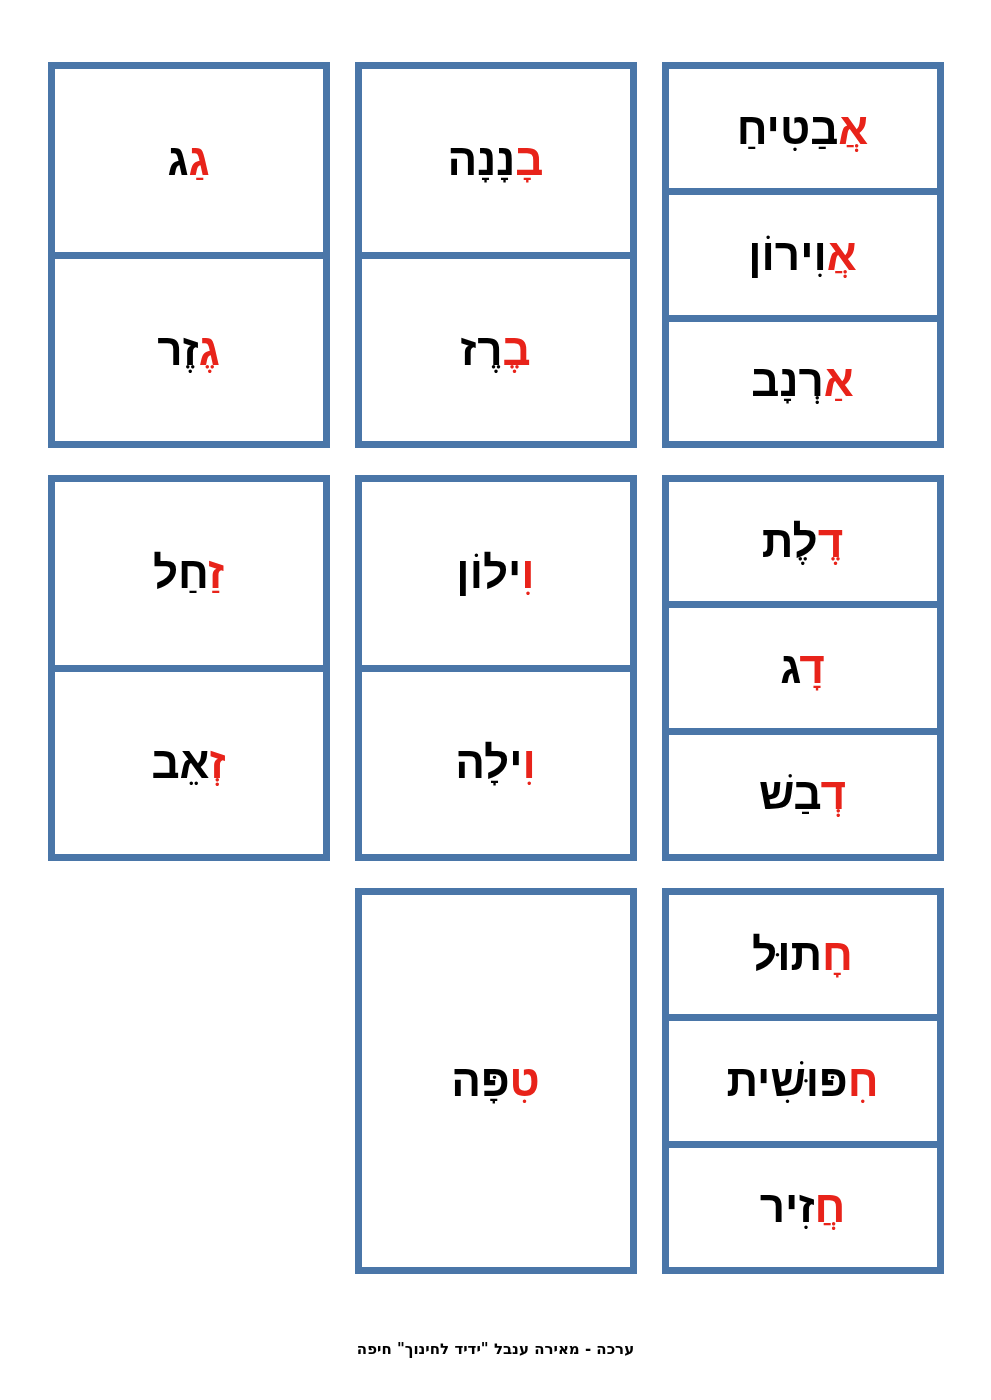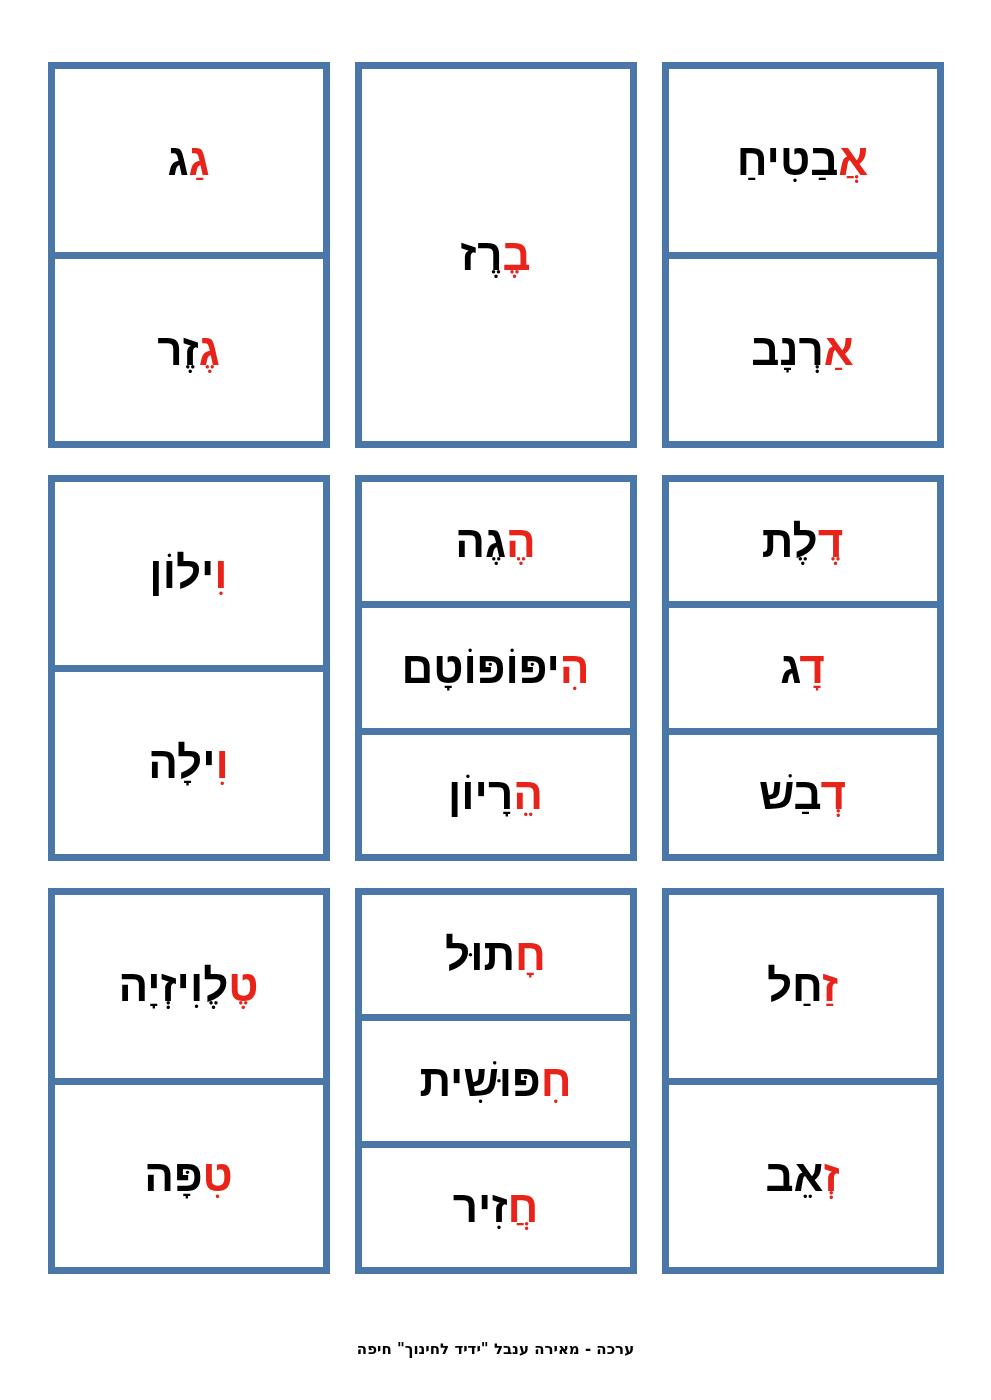--- a/index.html
+++ b/index.html
@@ -90,25 +90,31 @@
 
 <div class="page">
 
   <div class="grid">
 
     <div class="card">
       <div class="card-row">
         <span class="word"><span class="hl">אֲ</span><span>בַטִיחַ</span></span>
       </div>
       <div class="card-row">
+        <span class="word"><span class="hl">אֲ</span><span>וִירוֹן</span></span>
+      </div>
+      <div class="card-row">
         <span class="word"><span class="hl">אַ</span><span>רְנָב</span></span>
       </div>
     </div>
 
     <div class="card">
+      <div class="card-row">
+        <span class="word"><span class="hl">בָ</span><span>נָנָה</span></span>
+      </div>
       <div class="card-row">
         <span class="word"><span class="hl">בֶ</span><span>רֶז</span></span>
       </div>
     </div>
 
     <div class="card">
       <div class="card-row">
         <span class="word"><span class="hl">גַ</span><span>ג</span></span>
       </div>
       <div class="card-row">
@@ -121,31 +127,20 @@
         <span class="word"><span class="hl">דֶ</span><span>לֶת</span></span>
       </div>
       <div class="card-row">
         <span class="word"><span class="hl">דָ</span><span>ג</span></span>
       </div>
       <div class="card-row">
         <span class="word"><span class="hl">דְ</span><span>בַשׁ</span></span>
       </div>
     </div>
 
-    <div class="card">
-      <div class="card-row">
-        <span class="word"><span class="hl">הֶ</span><span>גֶה</span></span>
-      </div>
-      <div class="card-row">
-        <span class="word"><span class="hl">הִ</span><span>יפּוֹפּוֹטָם</span></span>
-      </div>
-      <div class="card-row">
-        <span class="word"><span class="hl">הֵ</span><span>רָיוֹן</span></span>
-      </div>
-    </div>
 
     <div class="card">
       <div class="card-row">
         <span class="word"><span class="hl">וִ</span><span>ילוֹן</span></span>
       </div>
       <div class="card-row">
         <span class="word"><span class="hl">וִ</span><span>ילָה</span></span>
       </div>
     </div>
 
@@ -165,23 +160,20 @@
       <div class="card-row">
         <span class="word"><span class="hl">חִ</span><span>פּוּשִׁית</span></span>
       </div>
       <div class="card-row">
         <span class="word"><span class="hl">חֲ</span><span>זִיר</span></span>
       </div>
     </div>
 
     <div class="card">
       <div class="card-row">
-        <span class="word"><span class="hl">טֶ</span><span>לֶוִיזְיָה</span></span>
-      </div>
-      <div class="card-row">
         <span class="word"><span class="hl">טִ</span><span>פָּה</span></span>
       </div>
     </div>
 
   </div>
 
   <div class="footer">
     <span class="footer-text">ערכה - מאירה ענבל "ידיד לחינוך" חיפה</span>
   </div>
 

